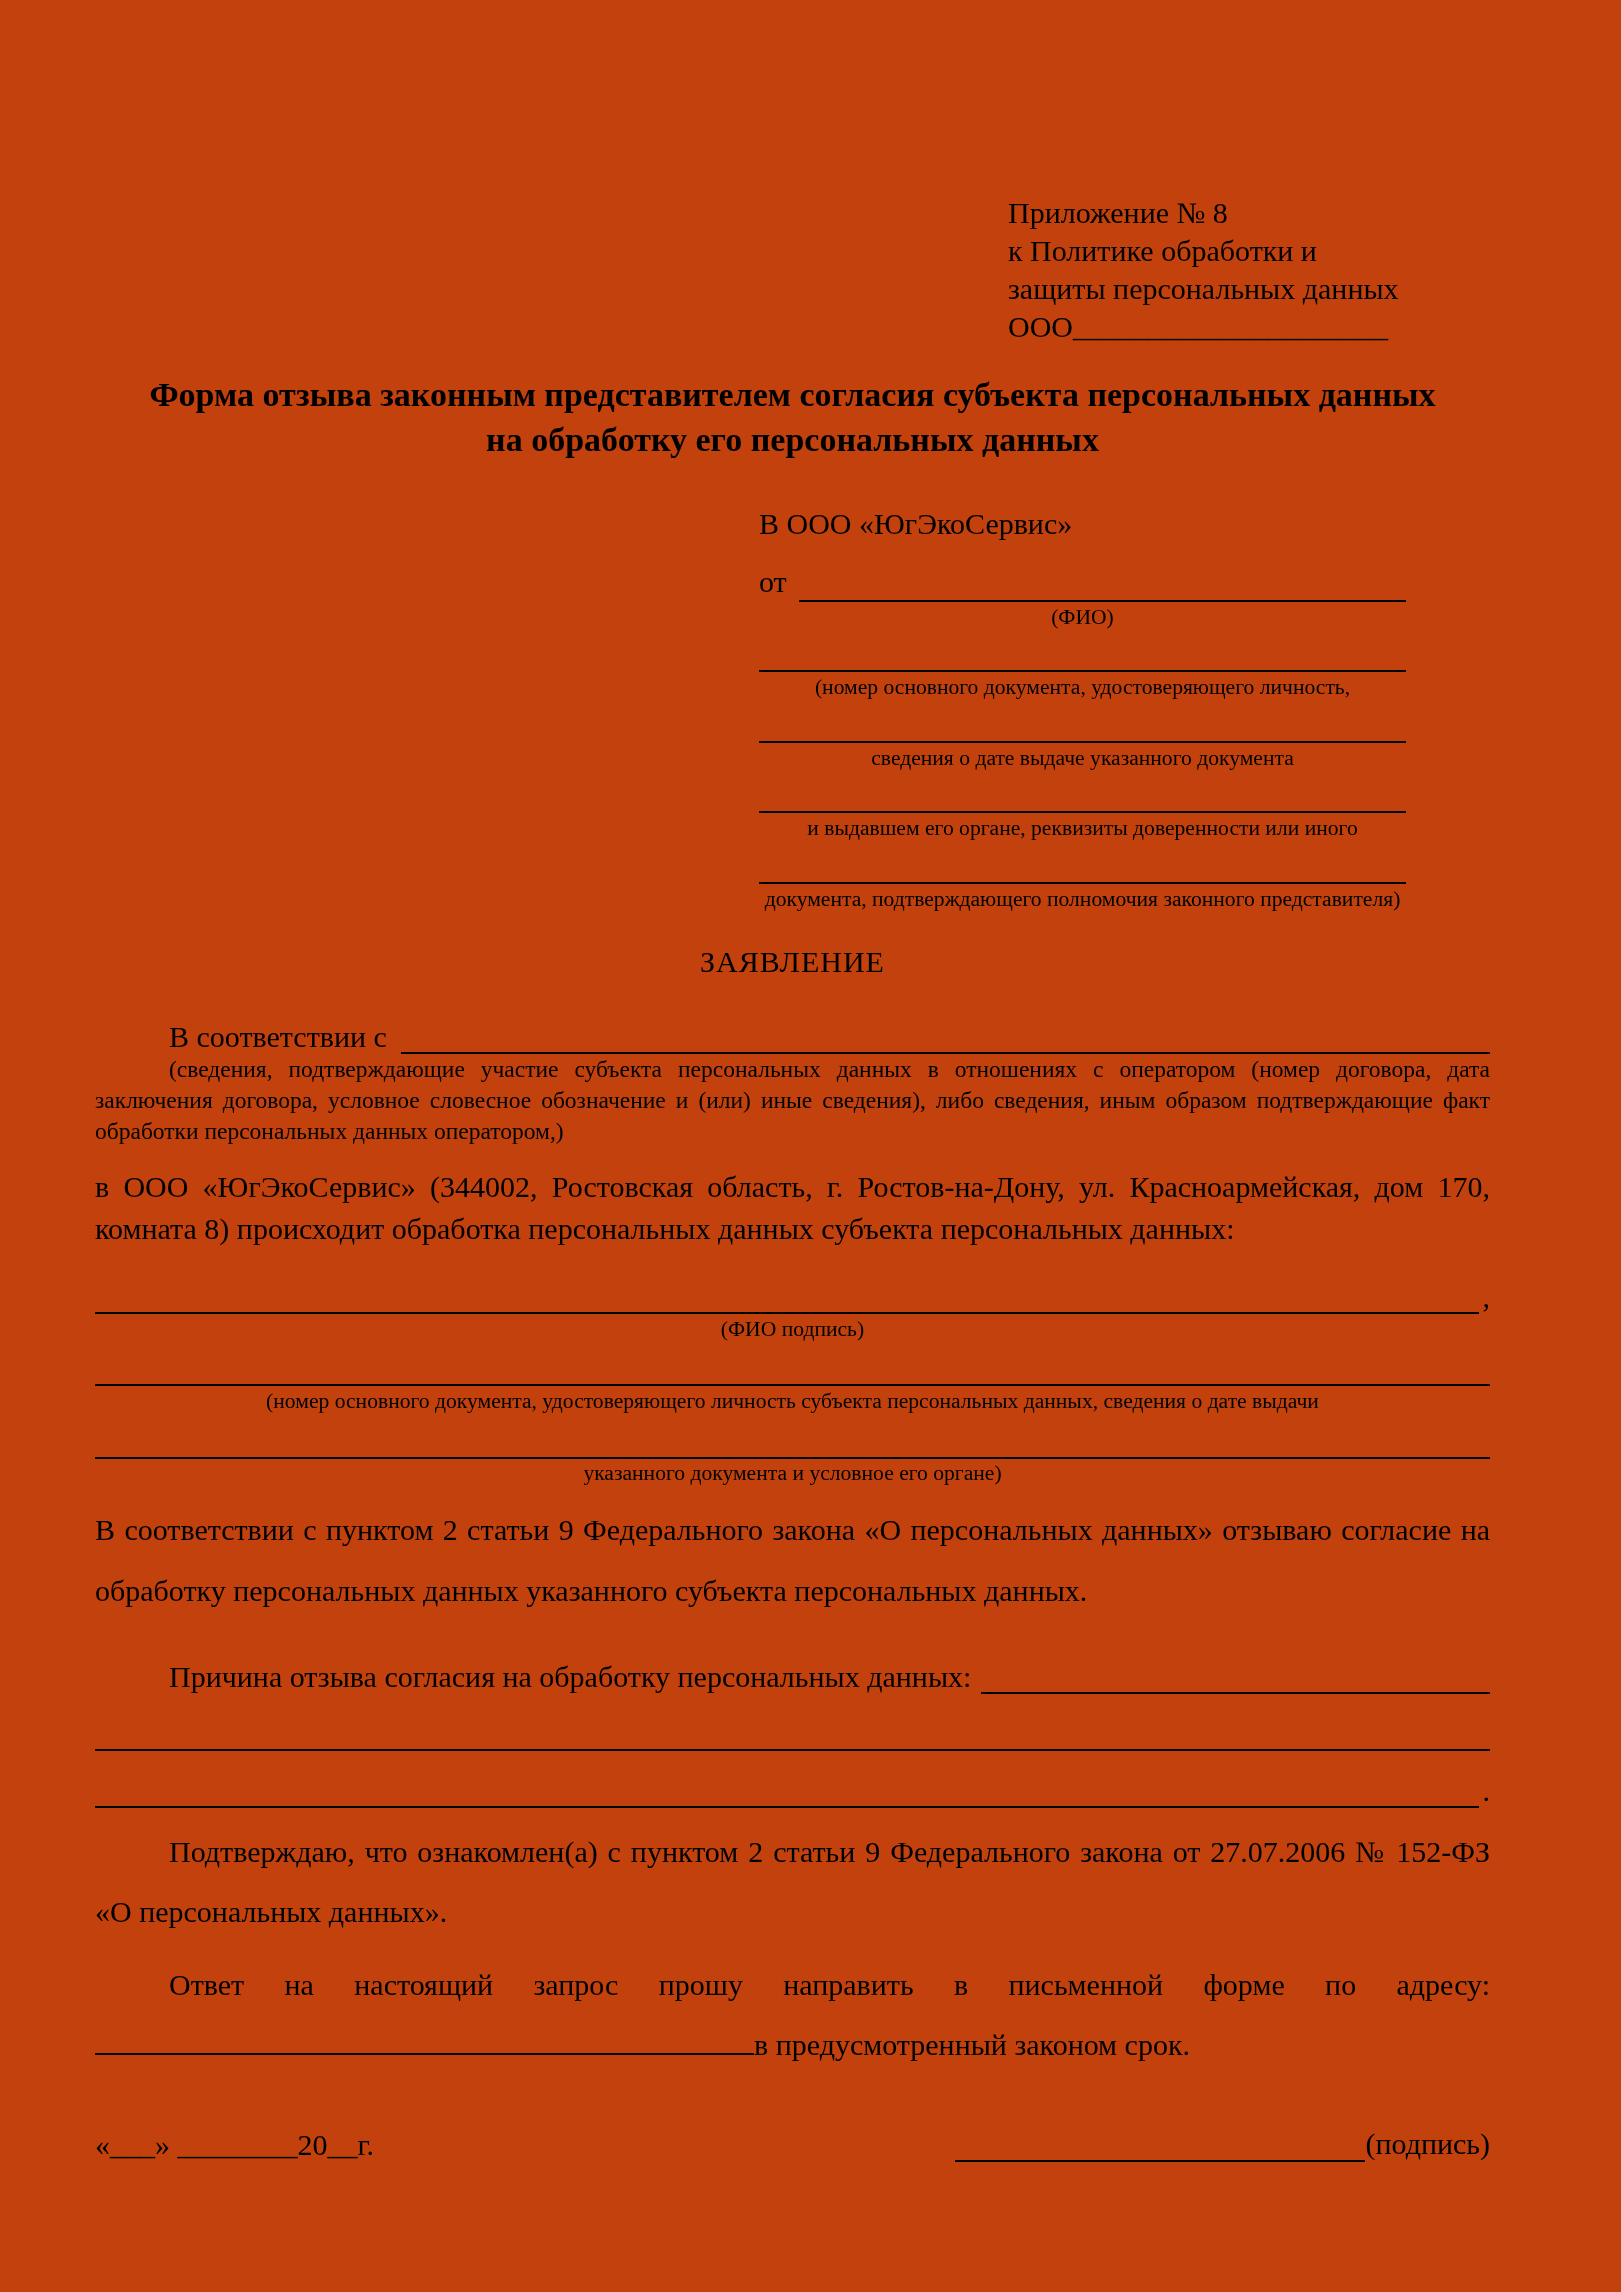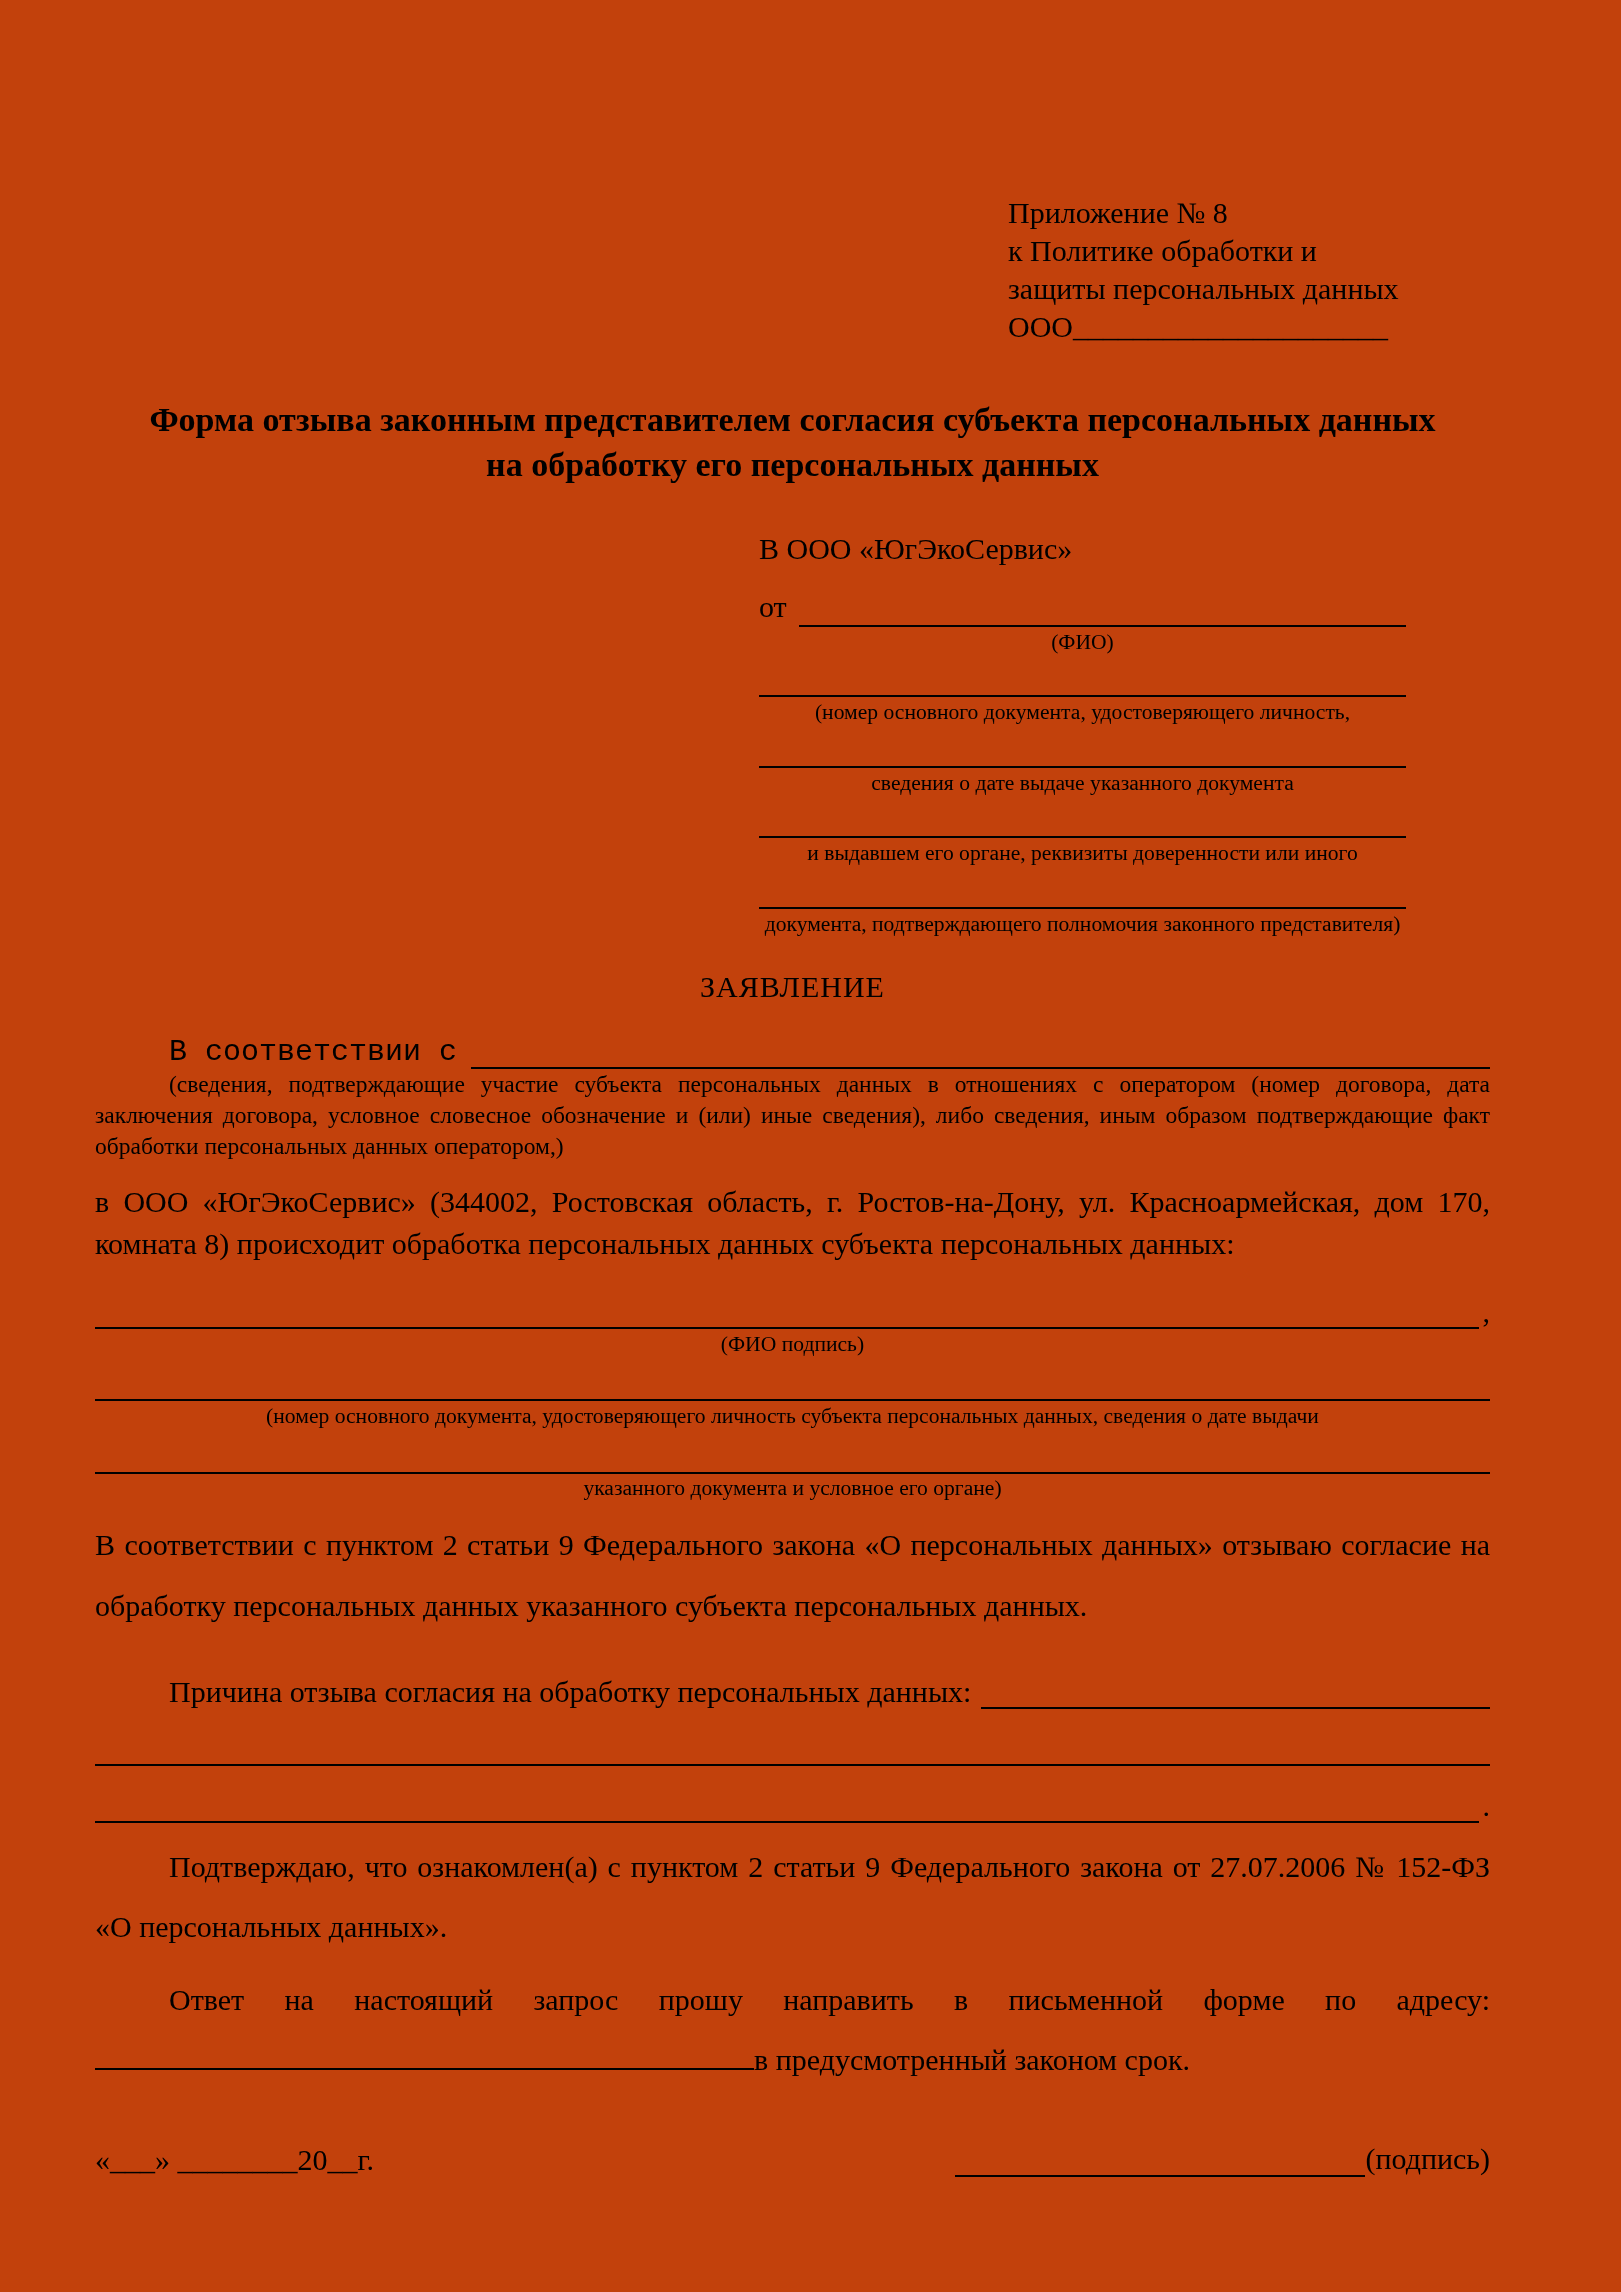--- a/index.html
+++ b/index.html
@@ -19,21 +19,21 @@
   
   .appendix {
     margin-left: 913px;
     width: 402px;
     line-height: 1.27;
   }
   .appendix div { white-space: nowrap; }
 
   
   .doc-title {
-    margin-top: 52px;
+    margin-top: 27px;
     text-align: center;
     font-weight: bold;
     font-size: 34px;
     line-height: 1.32;
     padding: 0 39px;
   }
 
   
   .recipient {
     margin-top: 41px;
@@ -61,23 +61,22 @@
 
   
   .statement-heading {
     margin-top: 33px;
     text-align: center;
     letter-spacing: 1px;
   }
   .intro-row {
     display: flex;
     align-items: flex-end;
-    margin-top: 26px;
+    margin-top: 36px;
     padding-left: 74px;
-    font-family: Liberation Mono, monospace;
   }
   .intro-row .label { flex: 0 0 auto; padding-right: 13.7px; white-space: nowrap; }
   .intro-row .fill { flex: 1 1 auto; height: 39px; }
 
   .small-note {
     font-size: 23.5px;
     line-height: 1.32;
     text-align: justify;
     text-indent: 74px;
   }

